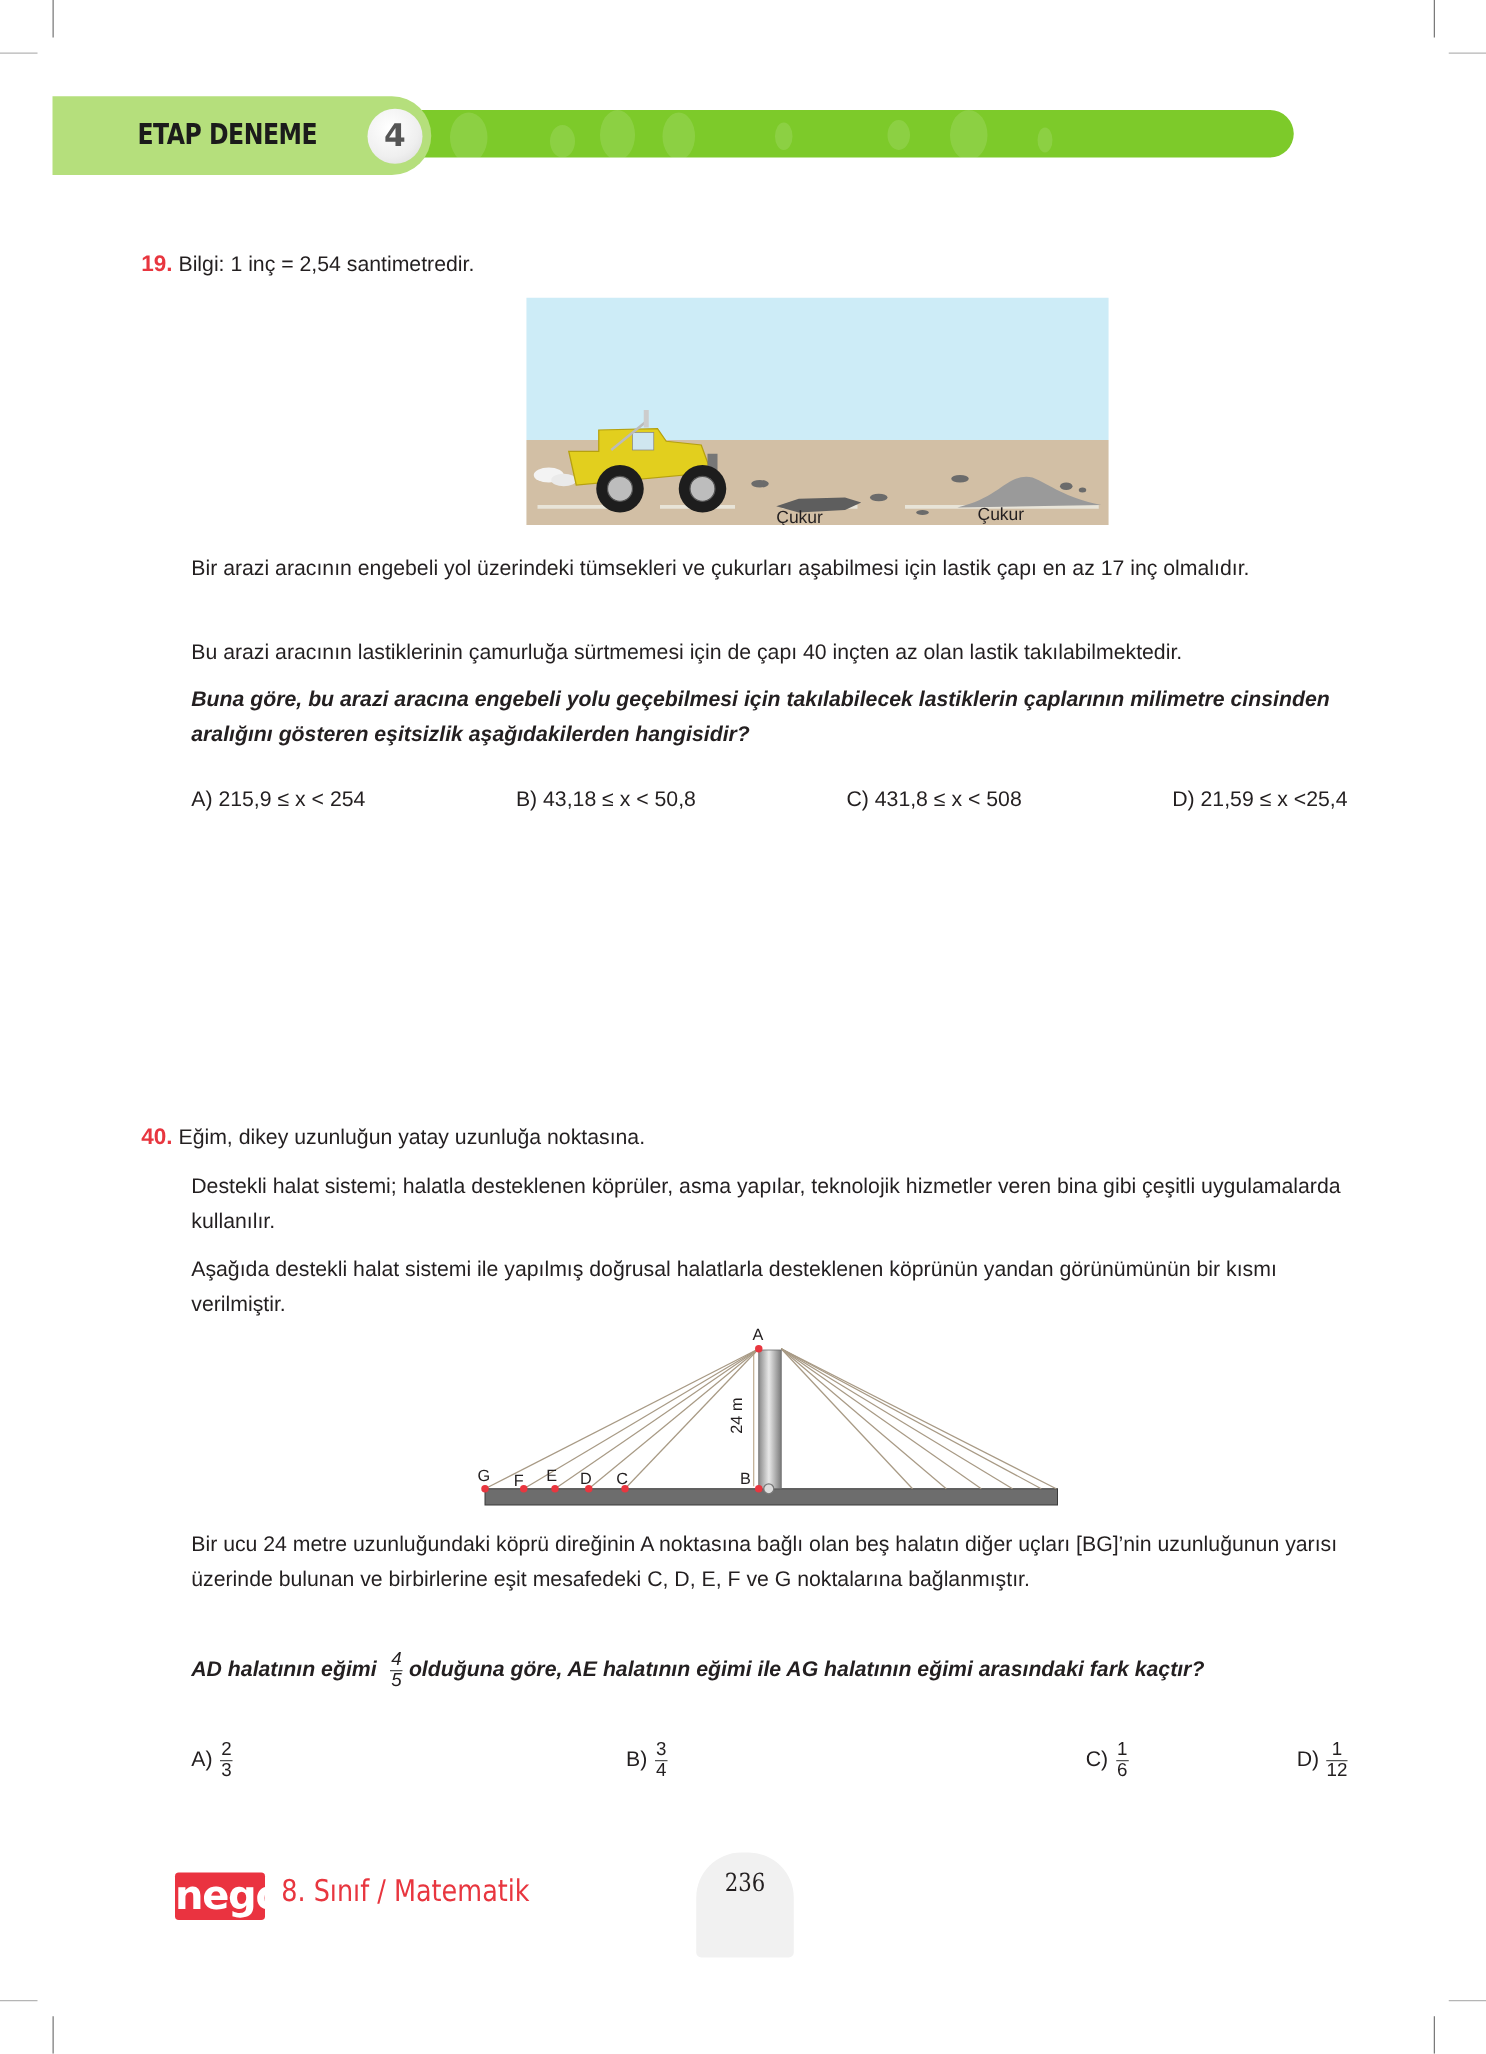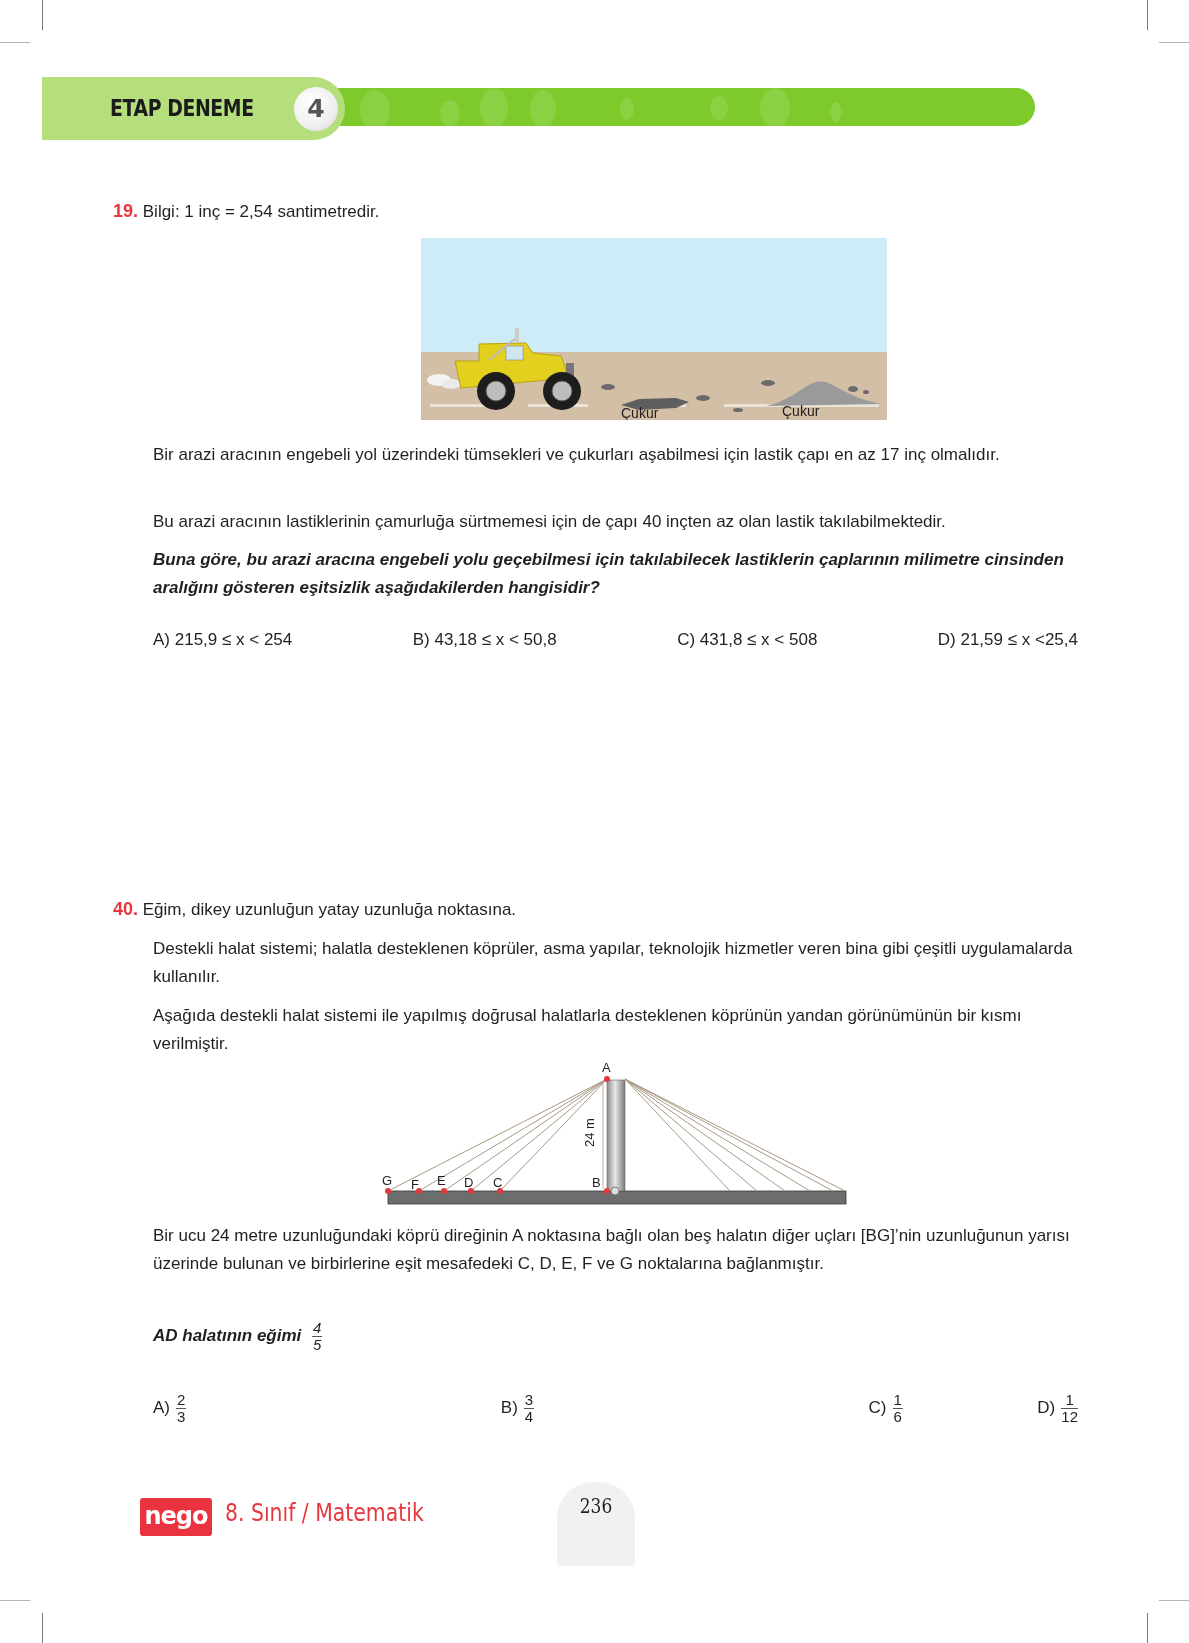--- a/index.html
+++ b/index.html
@@ -38,21 +38,21 @@
   .ground { position: absolute; left: 0; top: 114px; width: 100%; height: 68px; background: #d2bfa5; }
   .roadline { position: absolute; height: 3px; background: #e8e4d8; top: 166px; }
   .scene-label { position: absolute; font-size: 14px; color: #231f20; }
 
   
   .bridge { position: absolute; left: 370px; top: 1055px; width: 490px; height: 160px; }
   .bridge-label { position: absolute; font-size: 13px; color: #231f20; }
 
   
   .logo { position: absolute; left: 140px; top: 1498px; width: 72px; height: 38px; background: #ea3340;
-          border-radius: 3px; color: #fff; font-weight: bold; font-size: 24px; text-align: center; line-height: 36px;
+          border-radius: 3px; color: #fff; font-weight: bold; font-size: 32px; text-align: center; line-height: 36px;
           font-family: "DejaVu Sans", sans-serif; letter-spacing: -1px; }
   .footer-subject { position: absolute; left: 225px; top: 1499px; font-size: 24px; color: #e8363f;
                     font-family: "DejaVu Sans", sans-serif; transform: scaleX(0.85); transform-origin: left center; }
   .page-badge { position: absolute; left: 557px; top: 1482px; width: 78px; height: 84px;
                 background: #f1f1f1; border-radius: 36px 36px 4px 4px; }
   .page-num { position: absolute; left: 557px; top: 1494px; width: 78px; text-align: center;
               font-family: "DejaVu Serif", serif; font-size: 20px; color: #231f20;
               transform: scaleX(0.85); }
 </style>
 </head>
@@ -197,20 +197,21 @@
 </div>
 
 <div class="para txt" style="top:1222px;">Bir ucu 24 metre uzunluğundaki köprü direğinin A noktasına bağlı olan beş halatın diğer uçları [BG]’nin uzunluğunun yarısı üzerinde bulunan ve birbirlerine eşit mesafedeki C, D, E, F ve G noktalarına bağlanmıştır.</div>
 
 <div class="para txt bold" style="top:1320px;">
   <span>AD halatının eğimi</span>
   <span class="frac" style="font-weight:normal;">
     <span class="n">4</span>
     <span class="d">5</span>
   </span>
+  <span>olduğuna göre, AE halatının eğimi ile AG halatının eğimi arasındaki fark kaçtır?</span>
 </div>
 
 <div class="options txt" style="top:1392px;align-items:center;">
   <span><span>A)</span><span class="frac"><span class="n">2</span><span class="d">3</span></span></span>
   <span style="margin-left:180px;"><span>B)</span><span class="frac"><span class="n">3</span><span class="d">4</span></span></span>
   <span style="margin-left:200px;"><span>C)</span><span class="frac"><span class="n">1</span><span class="d">6</span></span></span>
   <span><span>D)</span><span class="frac"><span class="n">1</span><span class="d">12</span></span></span>
 </div>
 
 <div class="logo">nego</div>

